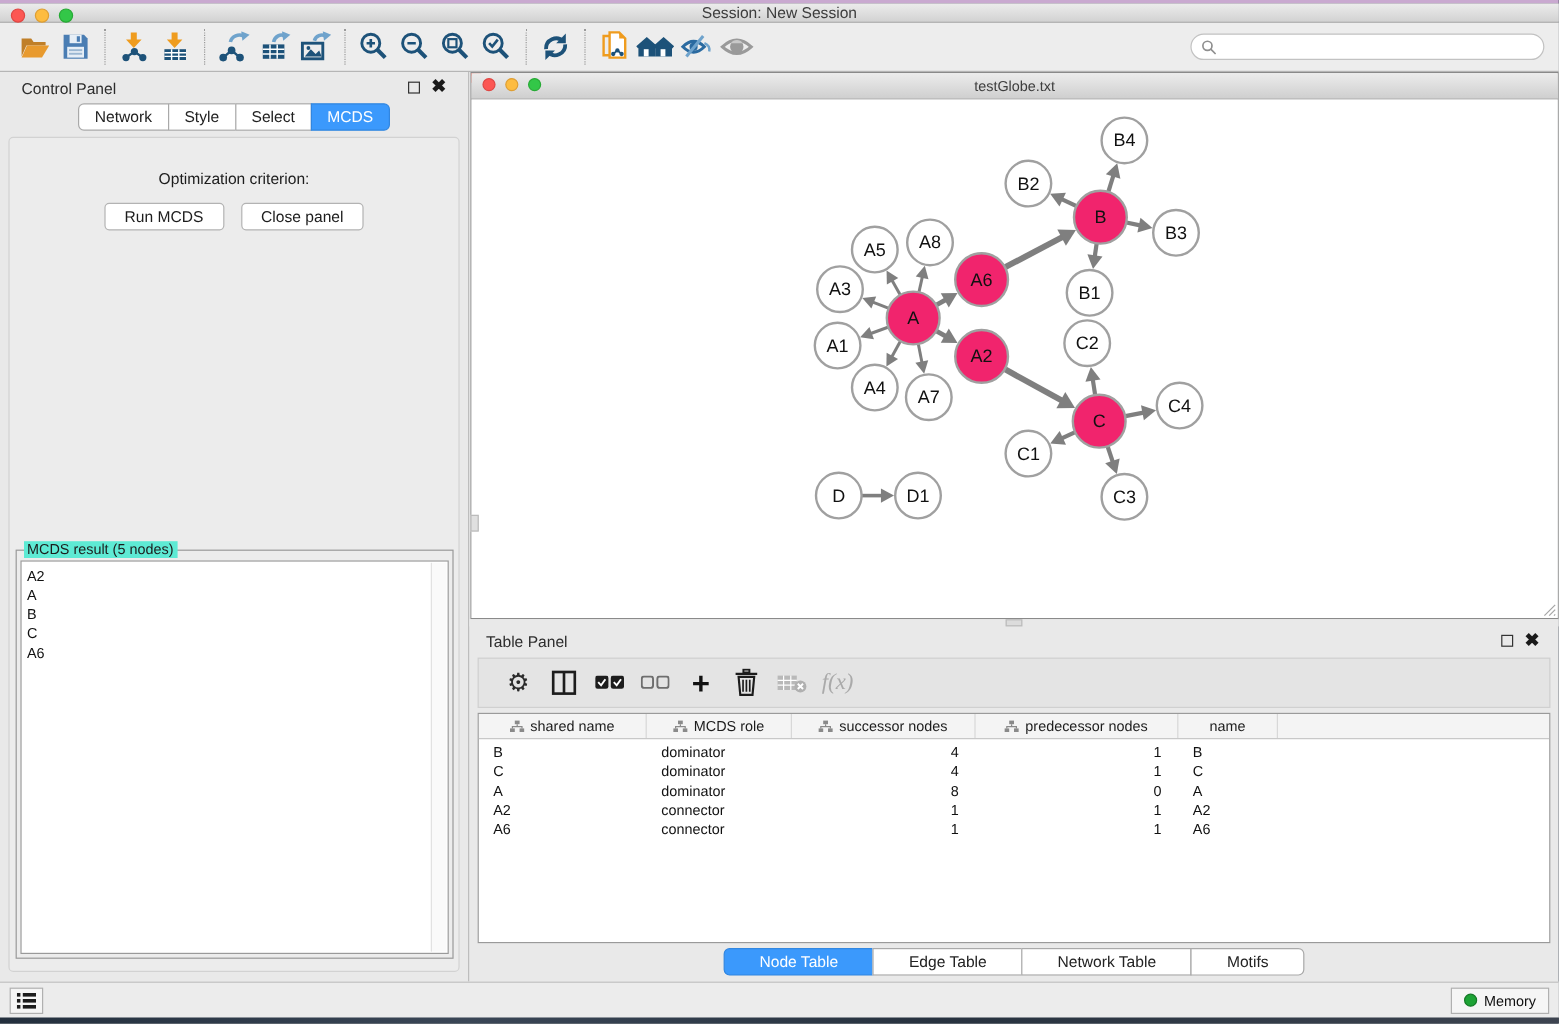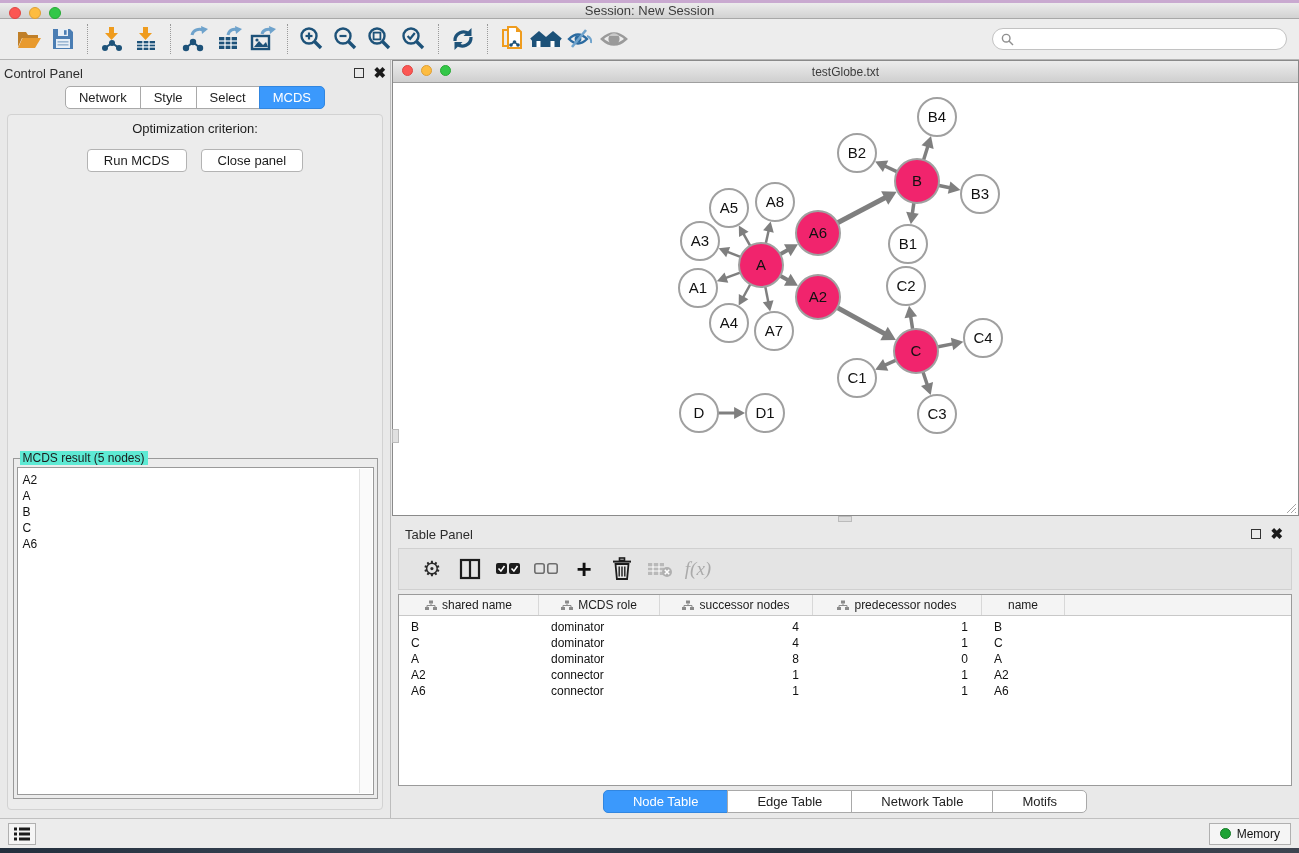--- a/index.html
+++ b/index.html
@@ -35,37 +35,37 @@
                   border-radius:11px; display:flex; align-items:center; padding:0 8px; }
   .search-field input { border:none; outline:none; flex:1; font-size:12px; margin-left:5px;
                         font-family:"Liberation Sans",sans-serif; background:transparent; }
 
   
   .main { flex:1; display:flex; min-height:0; }
 
   
   .control-panel { width:391px; flex:none; border-right:1px solid #bdbdbd;
                    display:flex; flex-direction:column; background:#e9e9e9; }
-  .panel-header { height:26px; display:flex; align-items:center; padding:0 4px; flex:none; }
+  .panel-header { height:26px; display:flex; align-items:center; padding:0 18px; flex:none; }
   .panel-title { font-size:13px; color:#2d2d2d; }
   .panel-header-icons { margin-left:auto; display:flex; gap:9px; align-items:center; }
   .float-icon { width:10px; height:10px; border:1.5px solid #333; display:inline-block; }
   .close-icon { font-size:15px; font-weight:bold; color:#1a1a1a; line-height:10px; }
 
   .tabs-row { display:flex; justify-content:center; flex:none; }
   .tab { font-size:13px; color:#222; background:#fff; border:1px solid #a9a9a9;
          padding:3px 13px; margin-left:-1px; cursor:default; }
   .tab:first-child { border-radius:5px 0 0 5px; margin-left:0; }
   .tab:last-child { border-radius:0 5px 5px 0; }
   .tab.active { background:#3b99fc; border-color:#3186e0; color:#fff; }
 
   .cp-content { flex:1; margin:5px 7px 8px 7px; background:#ececec;
                 border:1px solid #d2d2d2; border-radius:4px;
                 display:flex; flex-direction:column; align-items:center;
-                padding:6px 10px 10px 10px; min-height:0; }
+                padding:26px 10px 10px 10px; min-height:0; }
   .opt-label { font-size:13px; color:#1c1c1c; }
   .select-box { margin-top:9px; width:312px; height:24px; background:#fff;
                 border:1px solid #b3b3b3; border-radius:4px; position:relative;
                 display:flex; align-items:center; padding-left:8px; }
   .select-value { font-size:13px; color:#1c1c1c; }
   .select-spin { position:absolute; right:1px; top:1px; bottom:1px; width:18px;
                  background:linear-gradient(#6fb1fb,#2f7de4); border-radius:0 3px 3px 0;
                  display:flex; flex-direction:column; align-items:center; justify-content:center;
                  color:#fff; font-size:7px; line-height:6px; }
   .btn-row { margin-top:13px; display:flex; gap:14px; }

